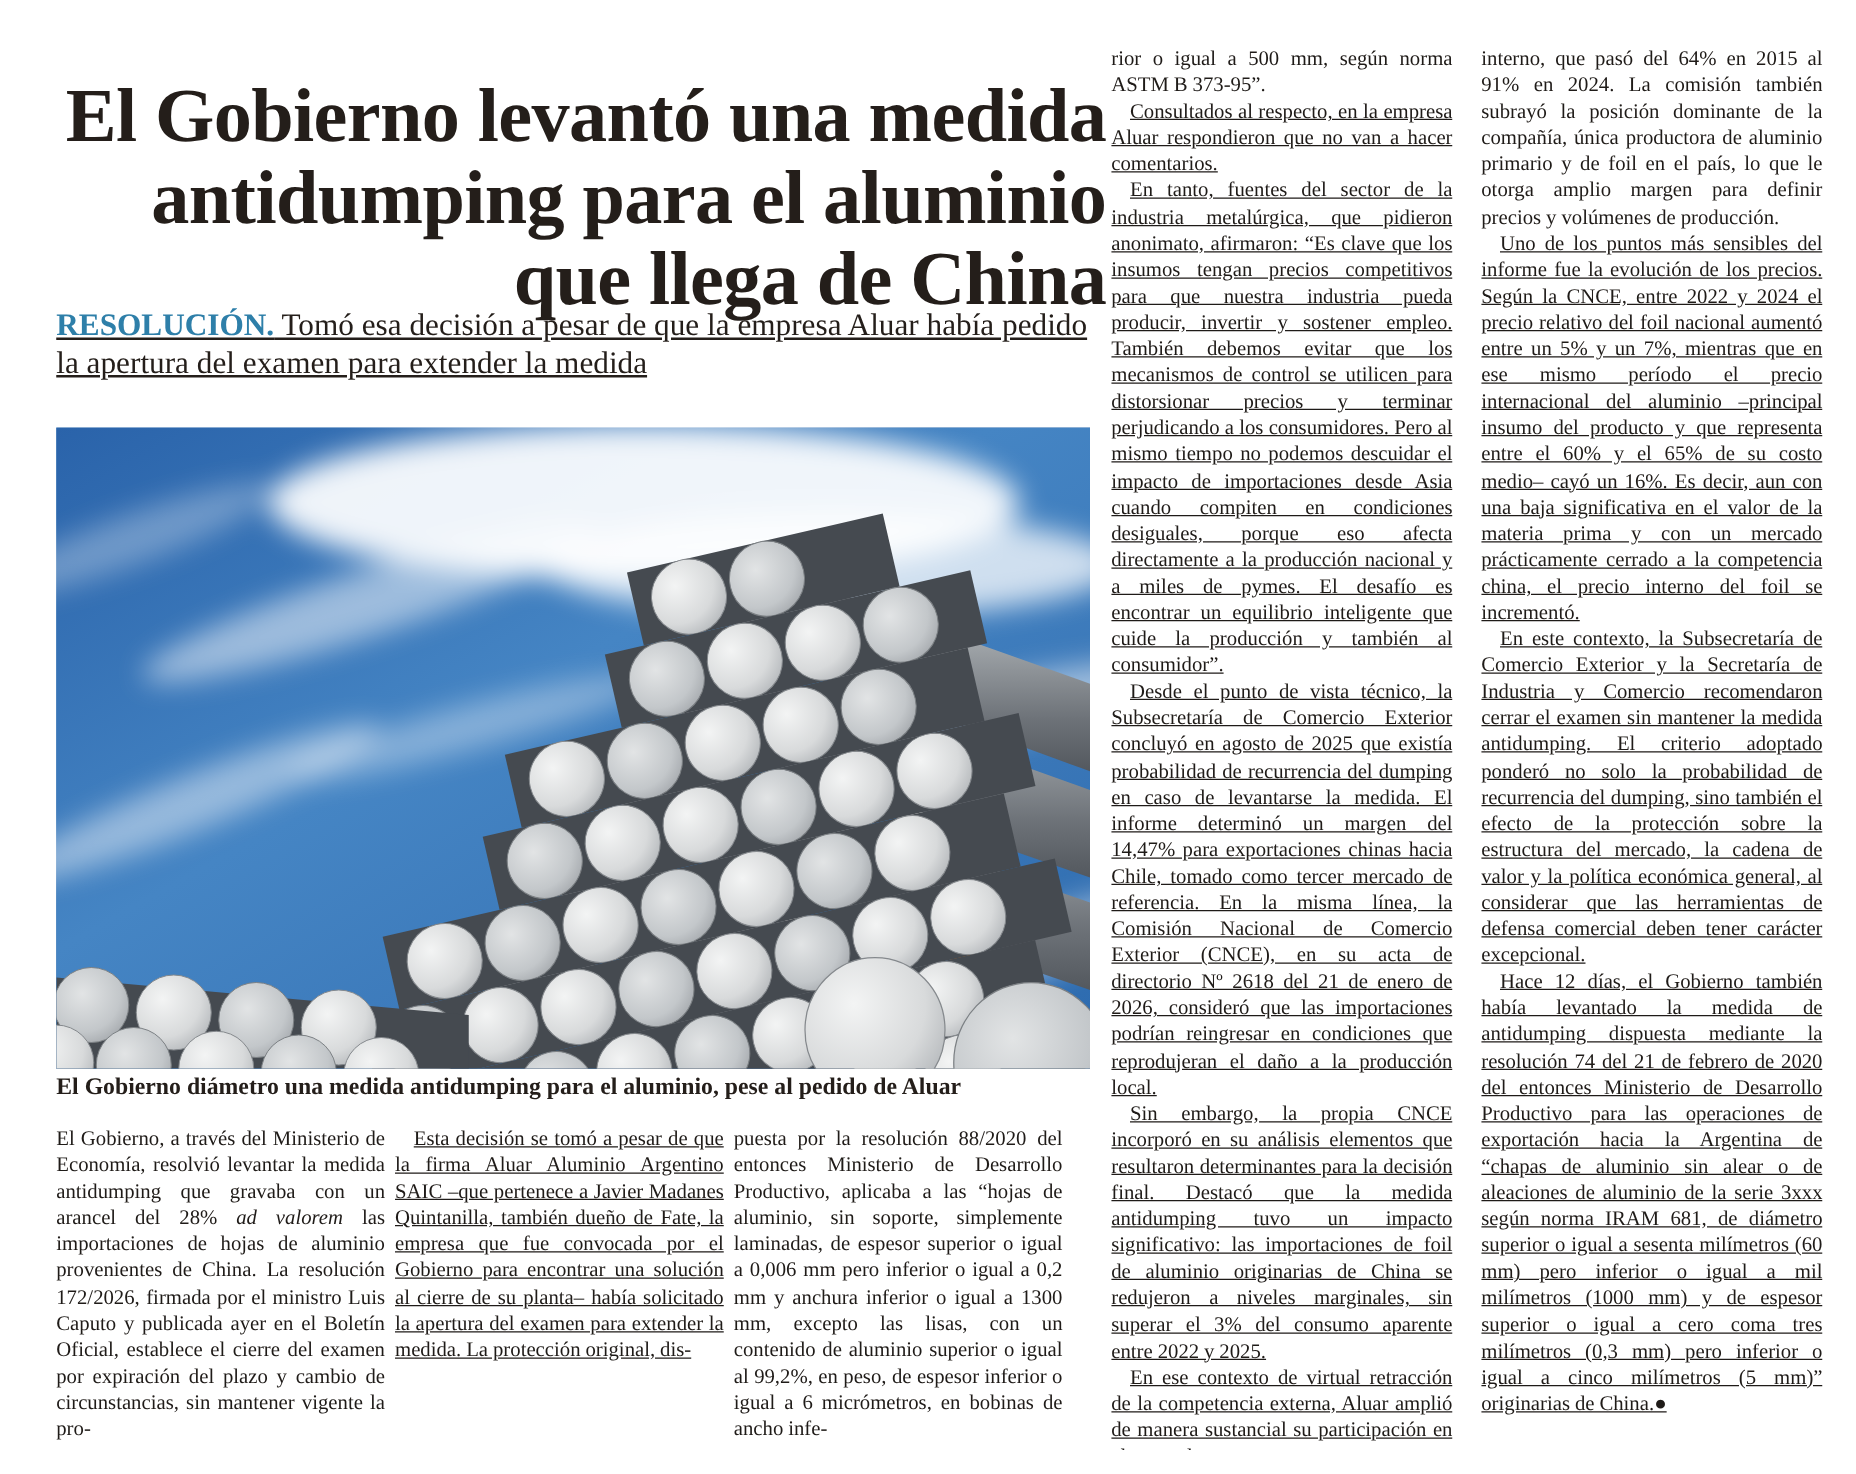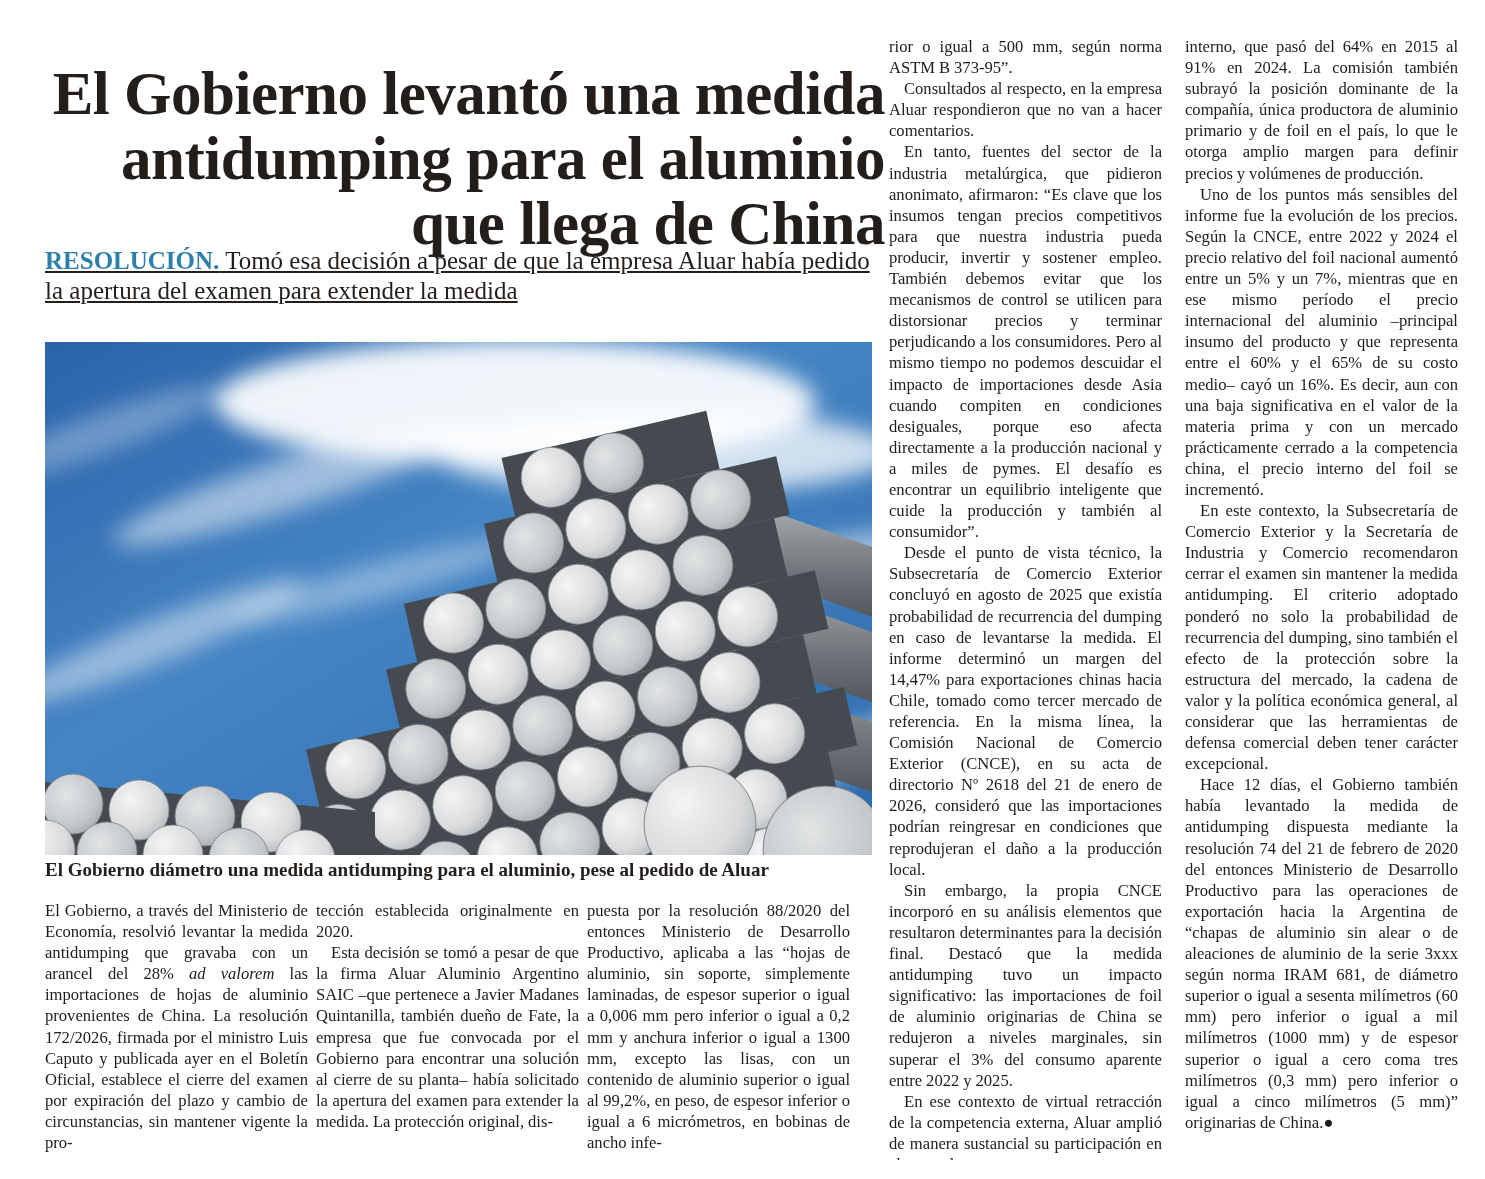--- a/index.html
+++ b/index.html
@@ -34,21 +34,21 @@
   }
   .cols-left .col{width:263px;flex:0 0 263px;}
   .colR{position:absolute;top:36px;height:1124px;width:273px;overflow:hidden;}
   #col4{left:889px;}
   #col5{left:1185px;}
   .colR .col{width:100%;}
   .col p{
     margin:0;text-align:justify;font-size:16.6px;line-height:21.1px;
     color:#1f1b18;word-spacing:-0.2px;
   }
-  p.ind{text-indent:15px;}
+  p.ind{text-indent:15px;text-decoration:underline;}
   i{font-style:italic;}
 </style>
 </head>
 <body>
 
 <h1 class="headline">El Gobierno levantó una medida antidumping para el aluminio que llega de China</h1>
 
 <div class="kicker">
   <span class="klabel">RESOLUCIÓN.</span><span> Tomó esa decisión a pesar de que la empresa Aluar había pedido la apertura del examen para extender la medida</span>
 </div>
@@ -210,21 +210,20 @@
   </svg>
 </div>
 
 <div class="caption">El Gobierno diámetro una medida antidumping para el aluminio, pese al pedido de Aluar</div>
 
 <div class="cols-left">
     <div class="col">
       <p><span>El Gobierno, a través del Ministerio de Economía, resolvió levantar la medida antidumping que gravaba con un arancel del 28% </span><i>ad valorem</i><span> las importaciones de hojas de aluminio provenientes de China. La resolución 172/2026, firmada por el ministro Luis Caputo y publicada ayer en el Boletín Oficial, establece el cierre del examen por expiración del plazo y cambio de circunstancias, sin mantener vigente la pro-</span></p>
     </div>
     <div class="col">
-      <p><span>tección establecida originalmente en 2020.</span></p>
       <p class="ind"><span>Esta decisión se tomó a pesar de que la firma Aluar Aluminio Argentino SAIC –que pertenece a Javier Madanes Quintanilla, también dueño de Fate, la empresa que fue convocada por el Gobierno para encontrar una solución al cierre de su planta– había solicitado la apertura del examen para extender la medida. La protección original, dis-</span></p>
     </div>
     <div class="col">
       <p><span>puesta por la resolución 88/2020 del entonces Ministerio de Desarrollo Productivo, aplicaba a las “hojas de aluminio, sin soporte, simplemente laminadas, de espesor superior o igual a 0,006 mm pero inferior o igual a 0,2 mm y anchura inferior o igual a 1300 mm, excepto las lisas, con un contenido de aluminio superior o igual al 99,2%, en peso, de espesor inferior o igual a 6 micrómetros, en bobinas de ancho infe-</span></p>
     </div>
   </div>
 <div class="colR" id="col4">
     <div class="col">
       <p><span>rior o igual a 500 mm, según norma ASTM B 373-95”.</span></p>
       <p class="ind"><span>Consultados al respecto, en la empresa Aluar respondieron que no van a hacer comentarios.</span></p>

